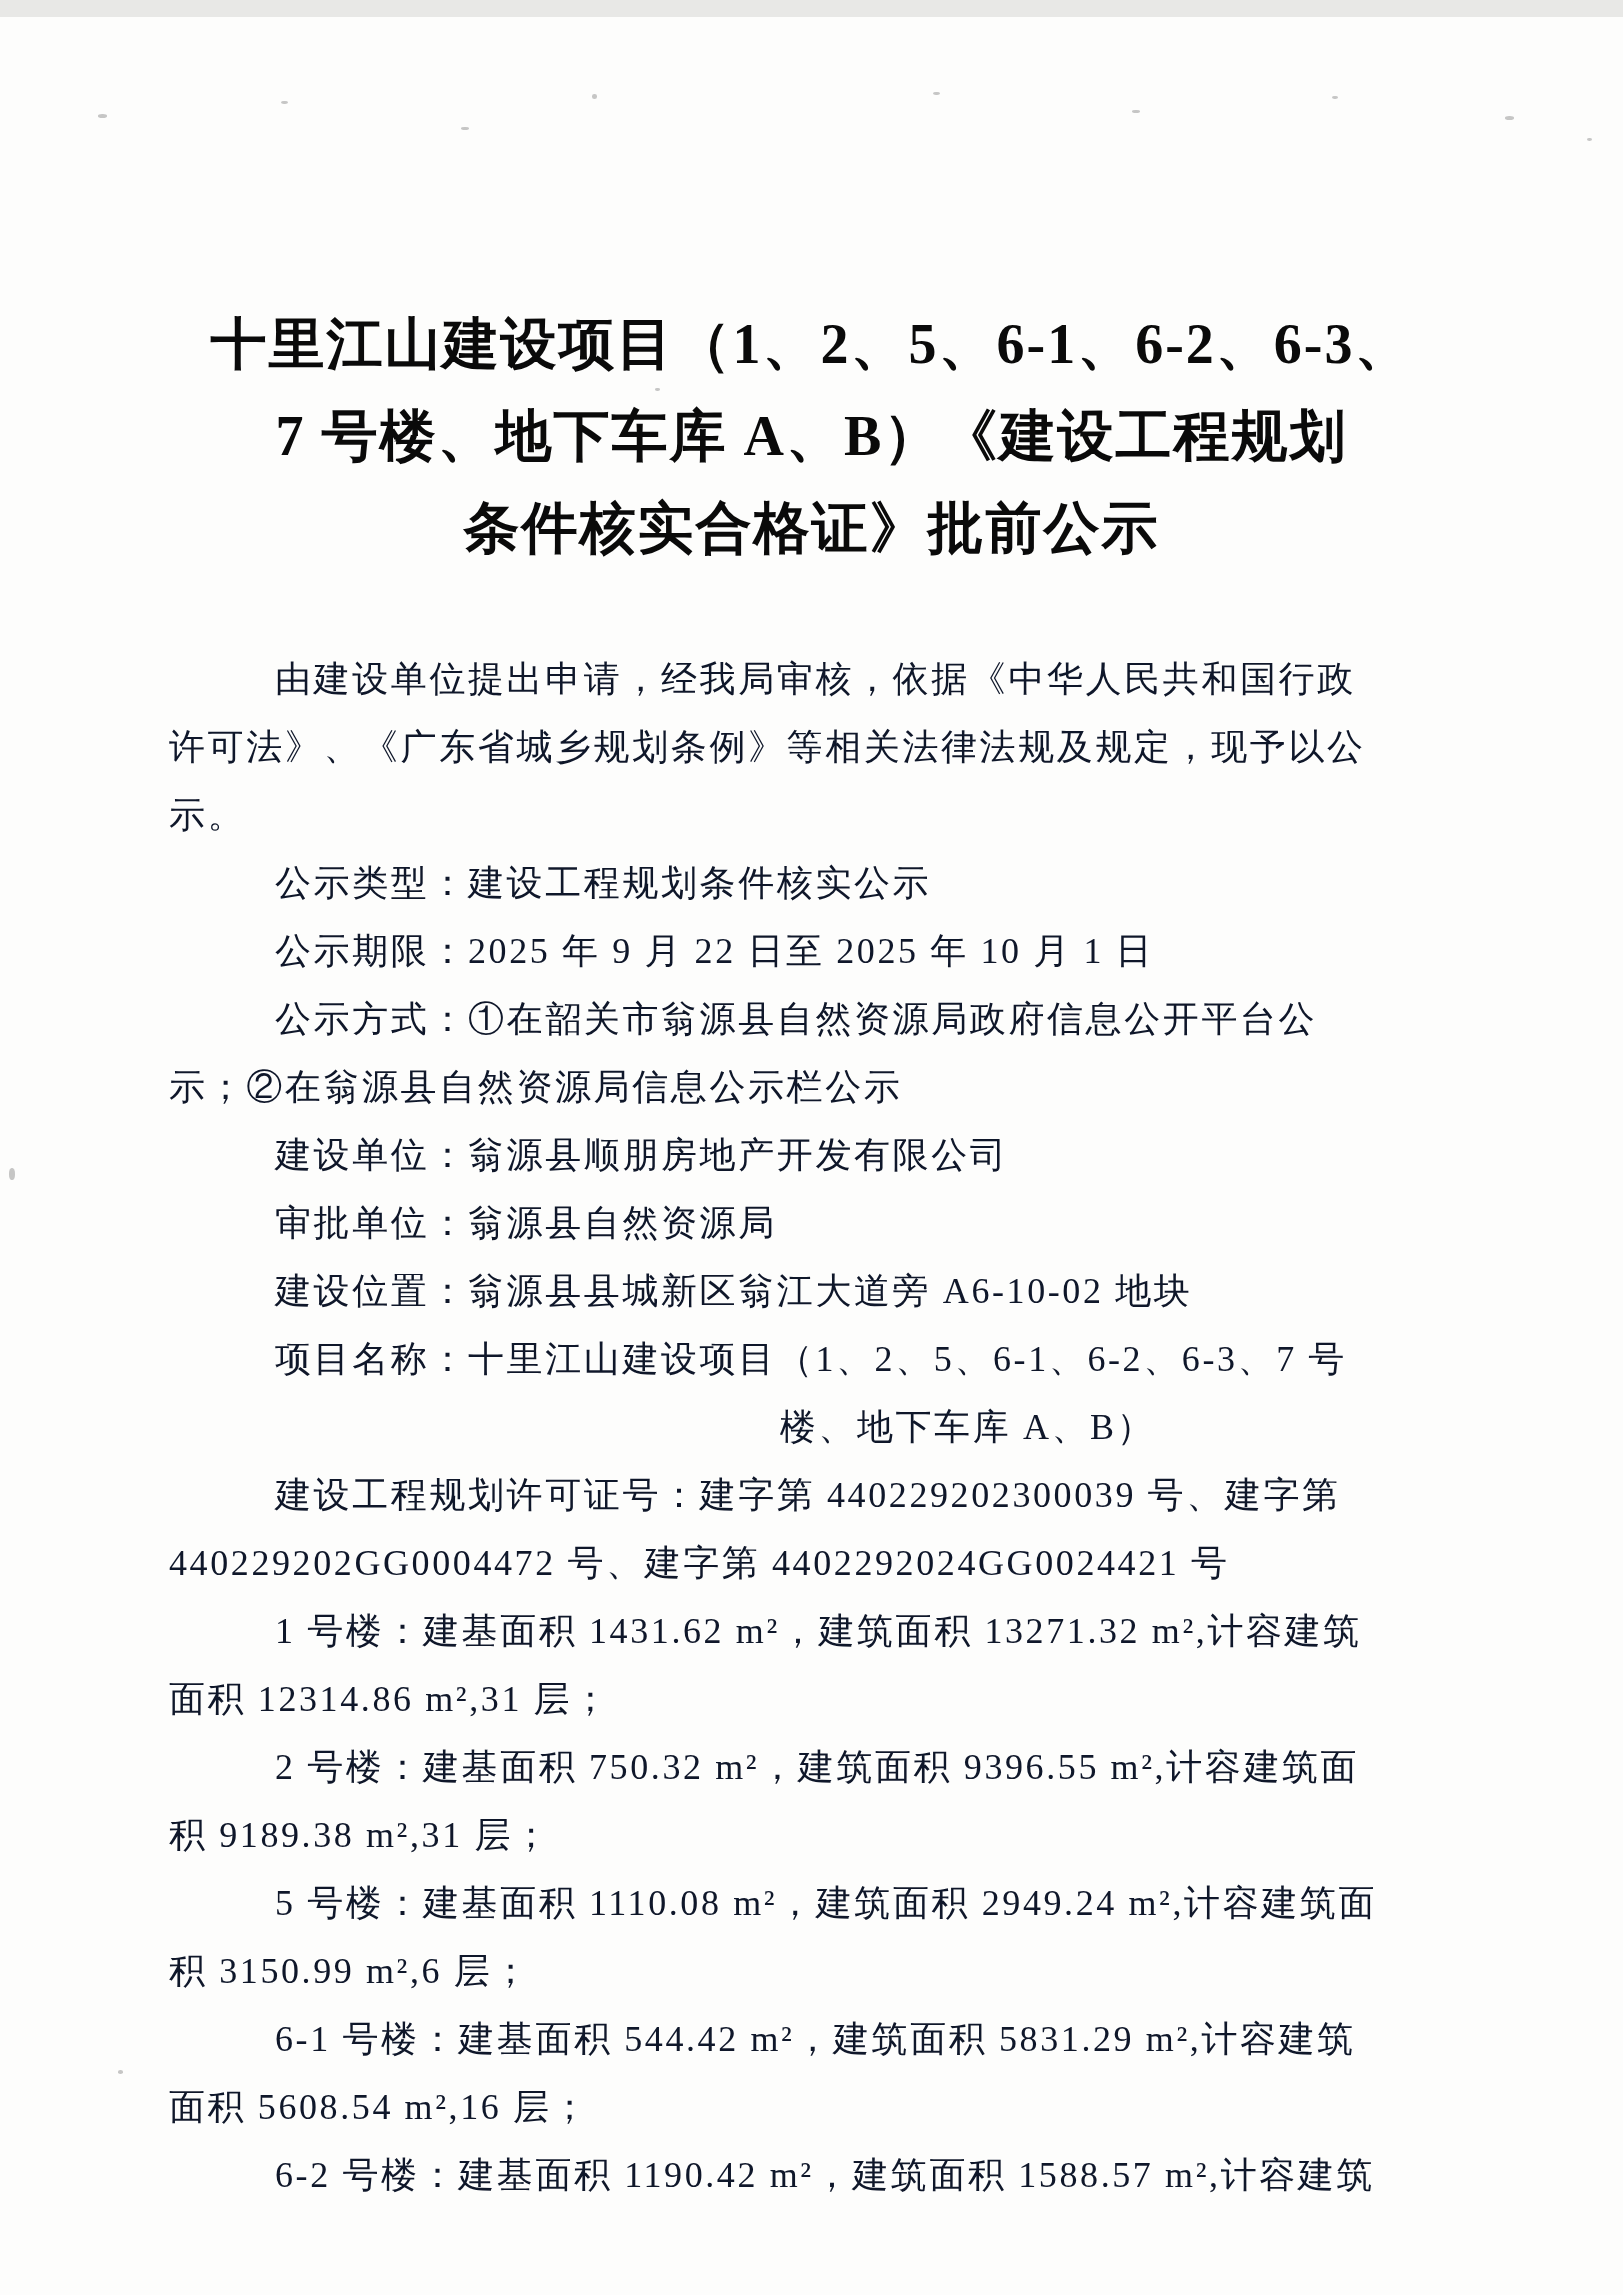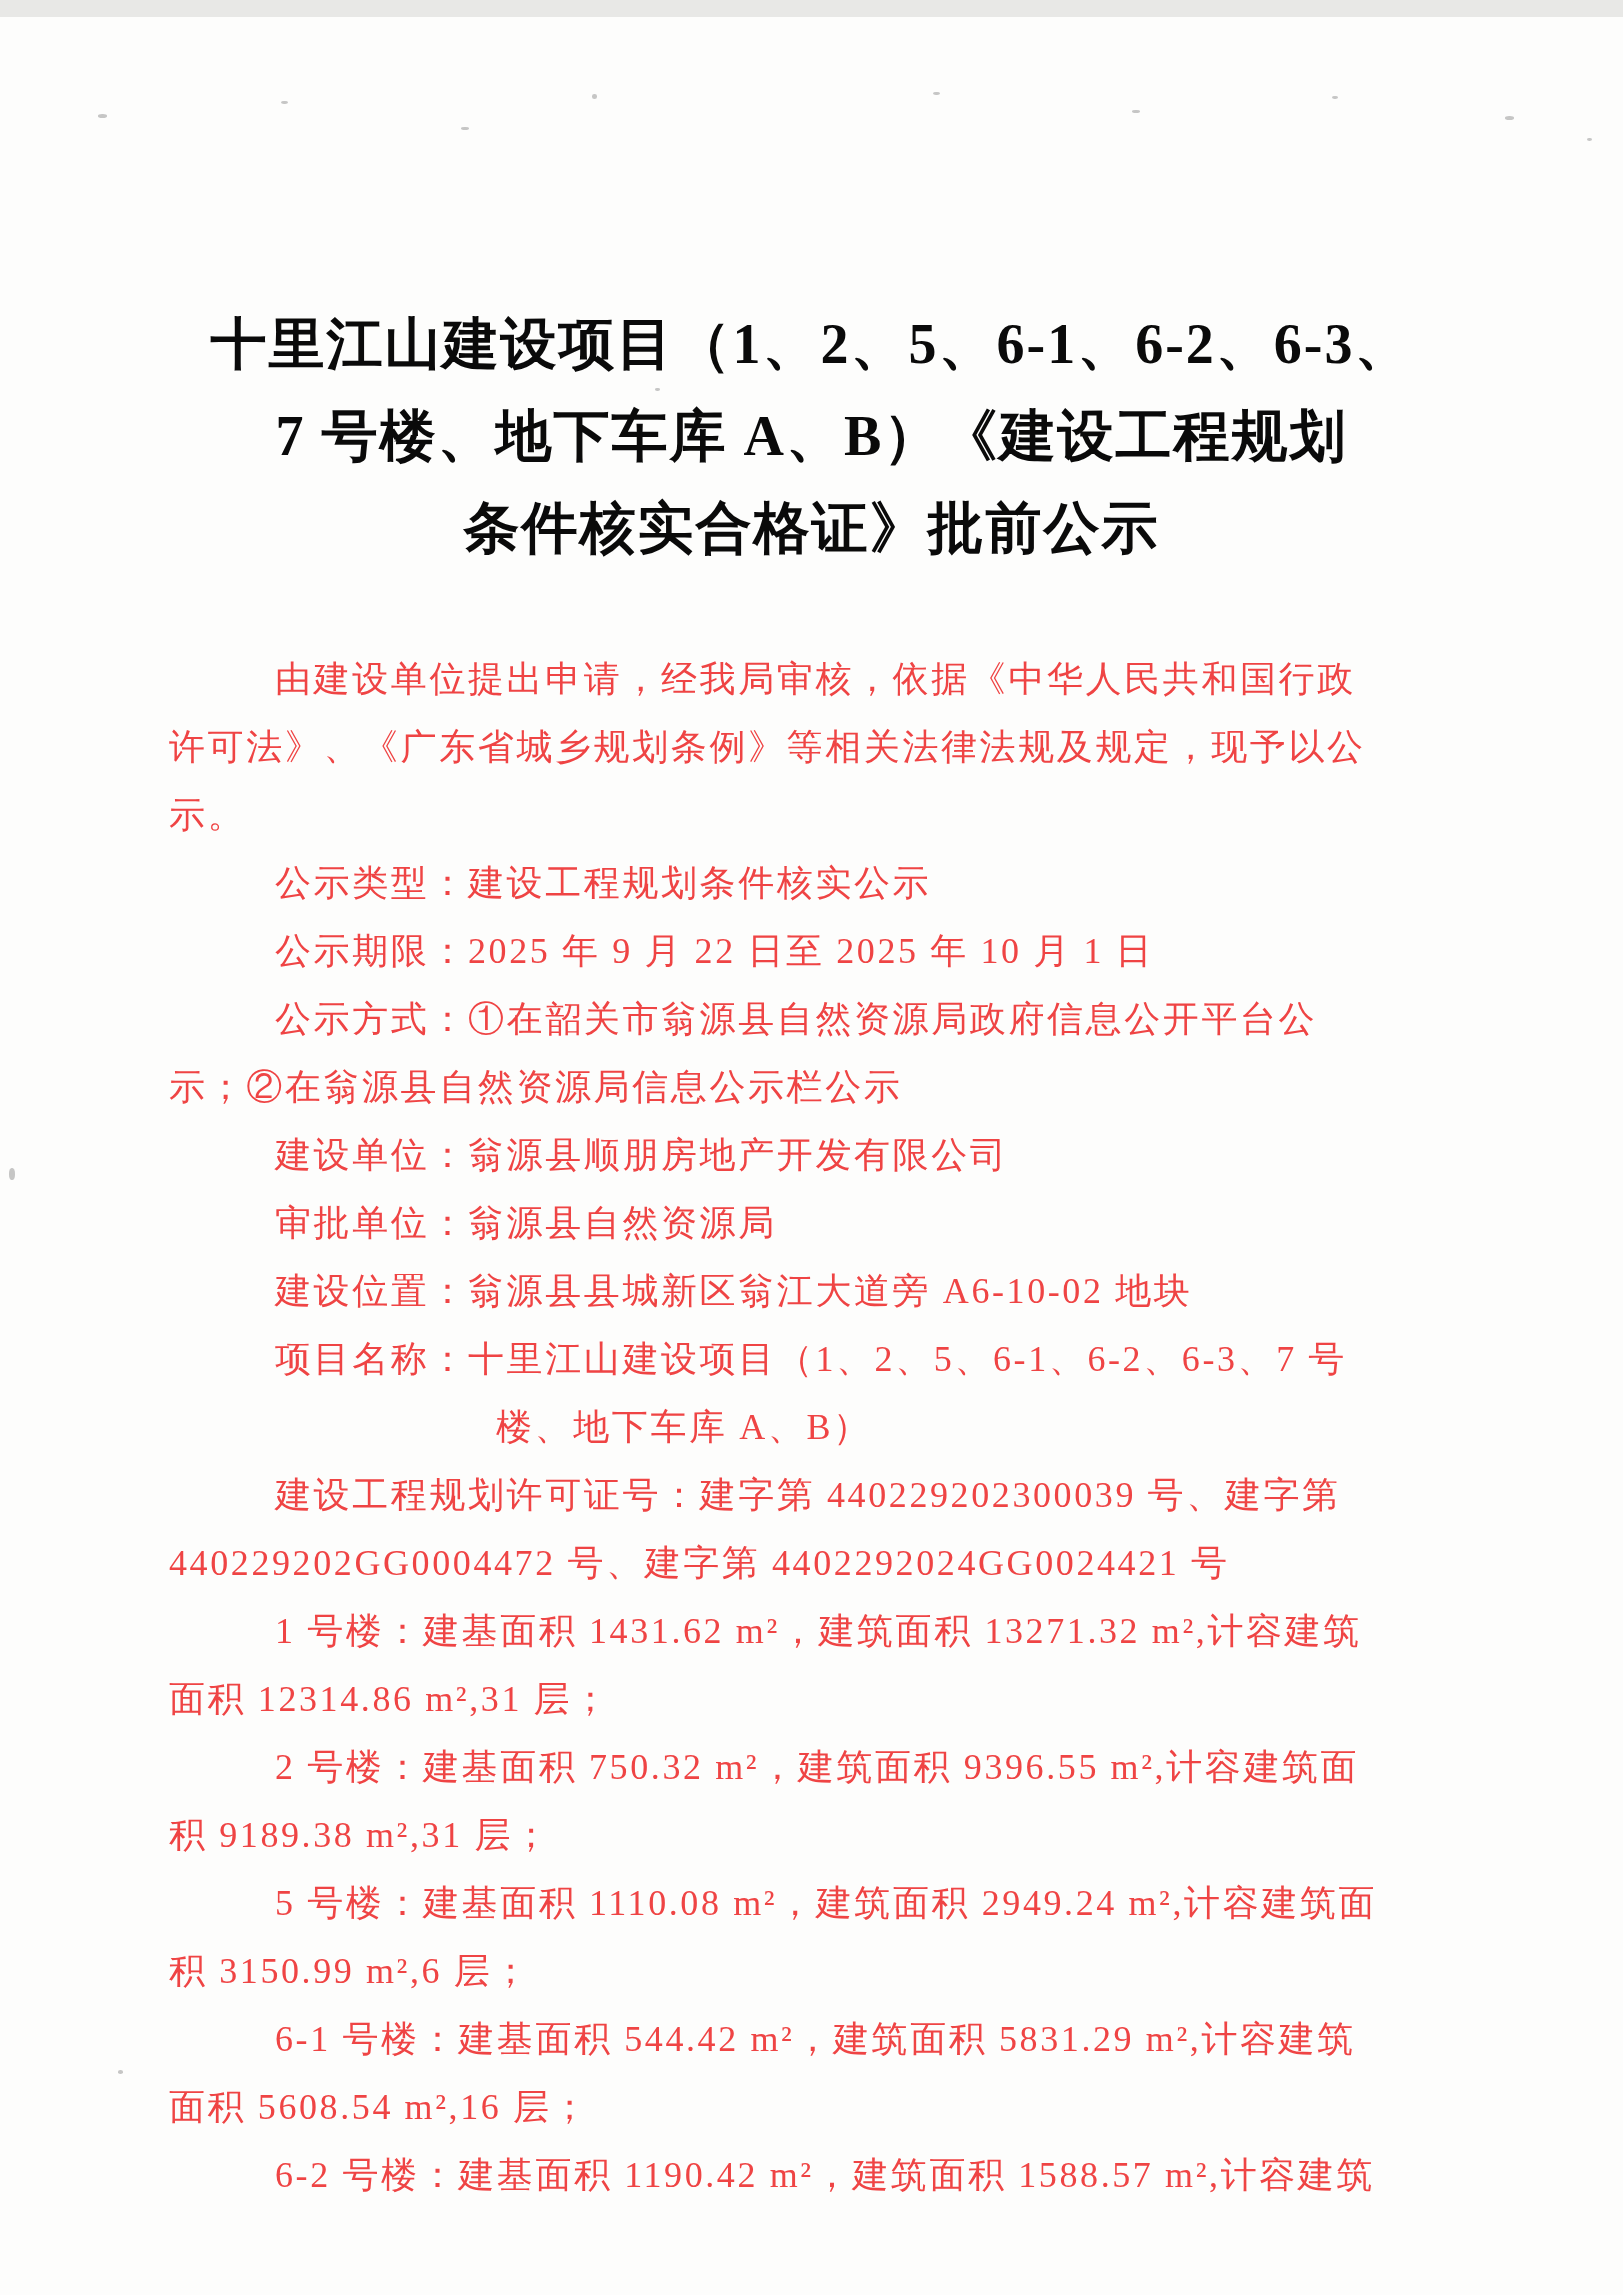--- a/index.html
+++ b/index.html
@@ -34,25 +34,25 @@
 
   
   .body-block {
     position: absolute;
     top: 628px;
     left: 169px;
     width: 1270px;
     font-size: 36px;
     line-height: 68px;
     letter-spacing: 2.6px;
-    color: #ef4444;
+    color: #0f172a;
   }
   .doc-line { white-space: nowrap; height: 68px; }
   .doc-line.indent { padding-left: 106px; }
-  .doc-line.hang   { padding-left: 327px; }
+  .doc-line.hang   { padding-left: 327px; text-align: center; }
 
   
   .speck {
     position: absolute;
     background: rgba(95, 95, 95, 0.35);
     border-radius: 45%;
   }
 </style>
 </head>
 <body>

